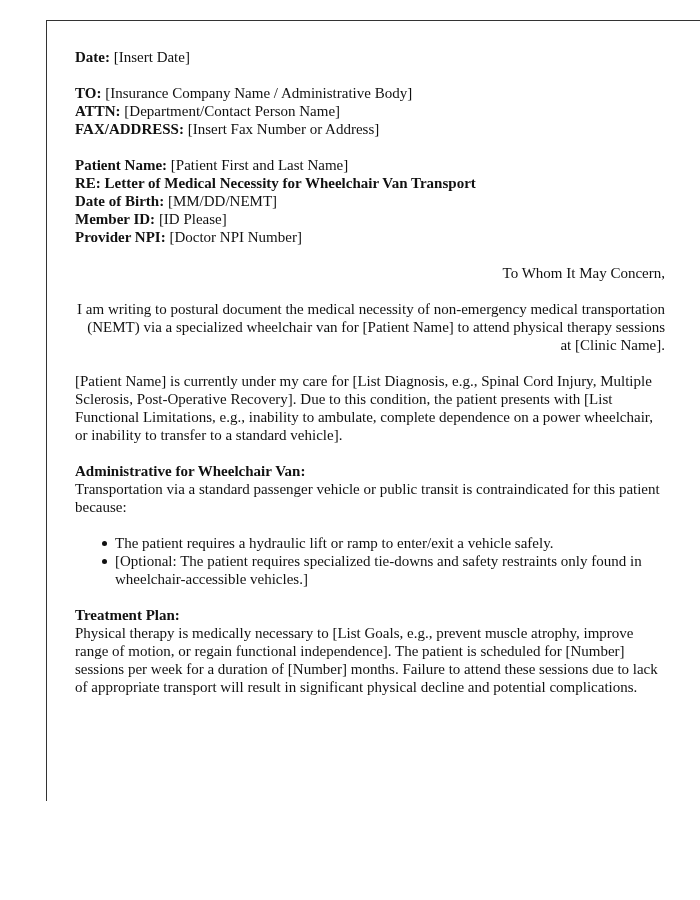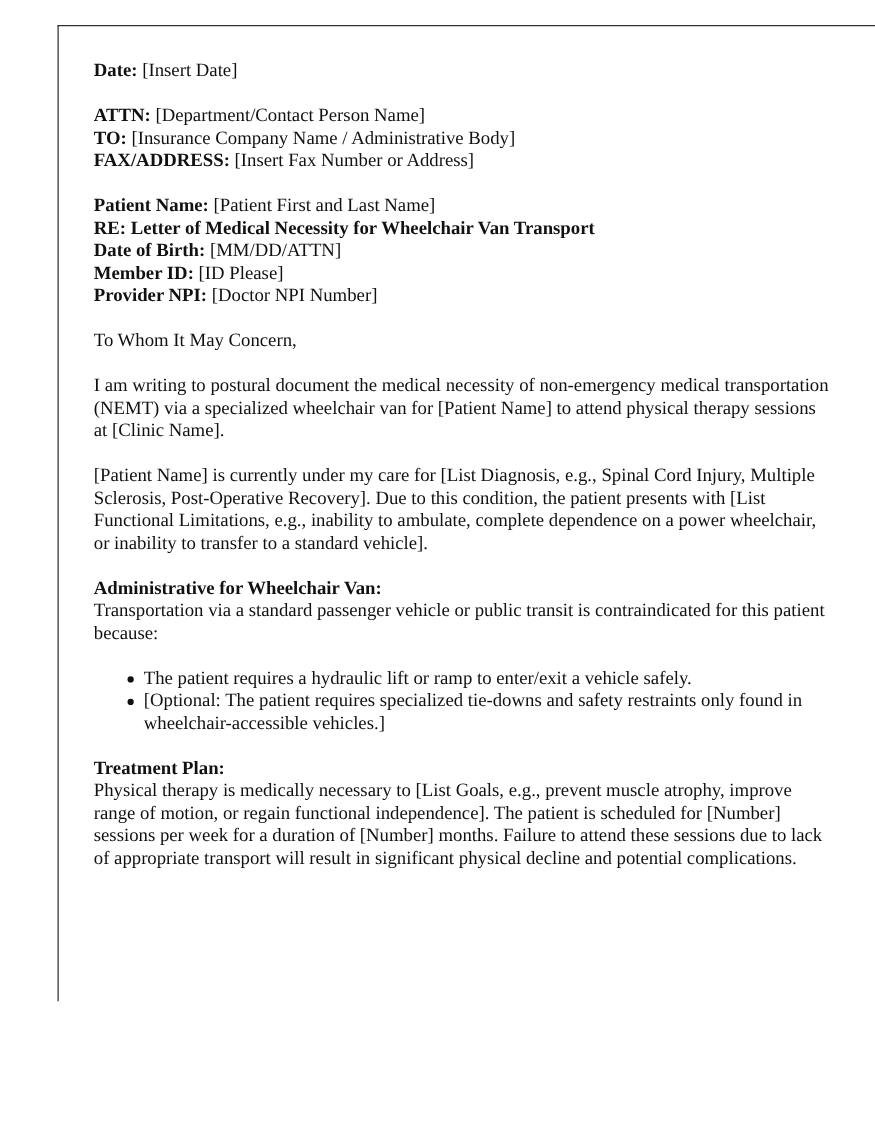--- a/index.html
+++ b/index.html
@@ -33,21 +33,21 @@
       left: 28px;
       top: 27px;
       width: 590px;
       font-size: 15px;
       line-height: 18px;
     }
     .block { margin: 0 0 18px 0; }
     .line { display: block; white-space: nowrap; }
     .label { font-weight: bold; }
     .heading { font-weight: bold; display: block; }
-    p { margin: 0 0 18px 0; }
+    p { margin: 0 0 18px 0; text-align: right; }
     ul {
       margin: 0 0 18px 0;
       padding-left: 40px;
       list-style: none;
     }
     ul li {
       position: relative;
       padding-left: 0;
     }
     ul li::before {
@@ -65,29 +65,29 @@
 <body>
 
 <div class="page-frame">
   <div class="letter">
 
     <div class="block">
       <span class="line"><span class="label">Date:</span> <span>[Insert Date]</span></span>
     </div>
 
     <div class="block">
+      <span class="line"><span class="label">TO:</span> <span>[Insurance Company Name / Administrative Body]</span></span>
       <span class="line"><span class="label">ATTN:</span> <span>[Department/Contact Person Name]</span></span>
-      <span class="line"><span class="label">TO:</span> <span>[Insurance Company Name / Administrative Body]</span></span>
       <span class="line"><span class="label">FAX/ADDRESS:</span> <span>[Insert Fax Number or Address]</span></span>
     </div>
 
     <div class="block">
       <span class="line"><span class="label">Patient Name:</span> <span>[Patient First and Last Name]</span></span>
       <span class="line label">RE: Letter of Medical Necessity for Wheelchair Van Transport</span>
-      <span class="line"><span class="label">Date of Birth:</span> <span>[MM/DD/ATTN]</span></span>
+      <span class="line"><span class="label">Date of Birth:</span> <span>[MM/DD/NEMT]</span></span>
       <span class="line"><span class="label">Member ID:</span> <span>[ID Please]</span></span>
       <span class="line"><span class="label">Provider NPI:</span> <span>[Doctor NPI Number]</span></span>
     </div>
 
     <p>To Whom It May Concern,</p>
 
     <p>I am writing to postural document the medical necessity of non-emergency medical transportation (NEMT) via a specialized wheelchair van for [Patient Name] to attend physical therapy sessions at [Clinic Name].</p>
 
     <div class="block">
       <span>[Patient Name] is currently under my care for [List Diagnosis, e.g., Spinal Cord Injury, Multiple Sclerosis, Post-Operative Recovery]. Due to this condition, the patient presents with [List Functional Limitations, e.g., inability to ambulate, complete dependence on a power wheelchair, or inability to transfer to a standard vehicle].</span>

